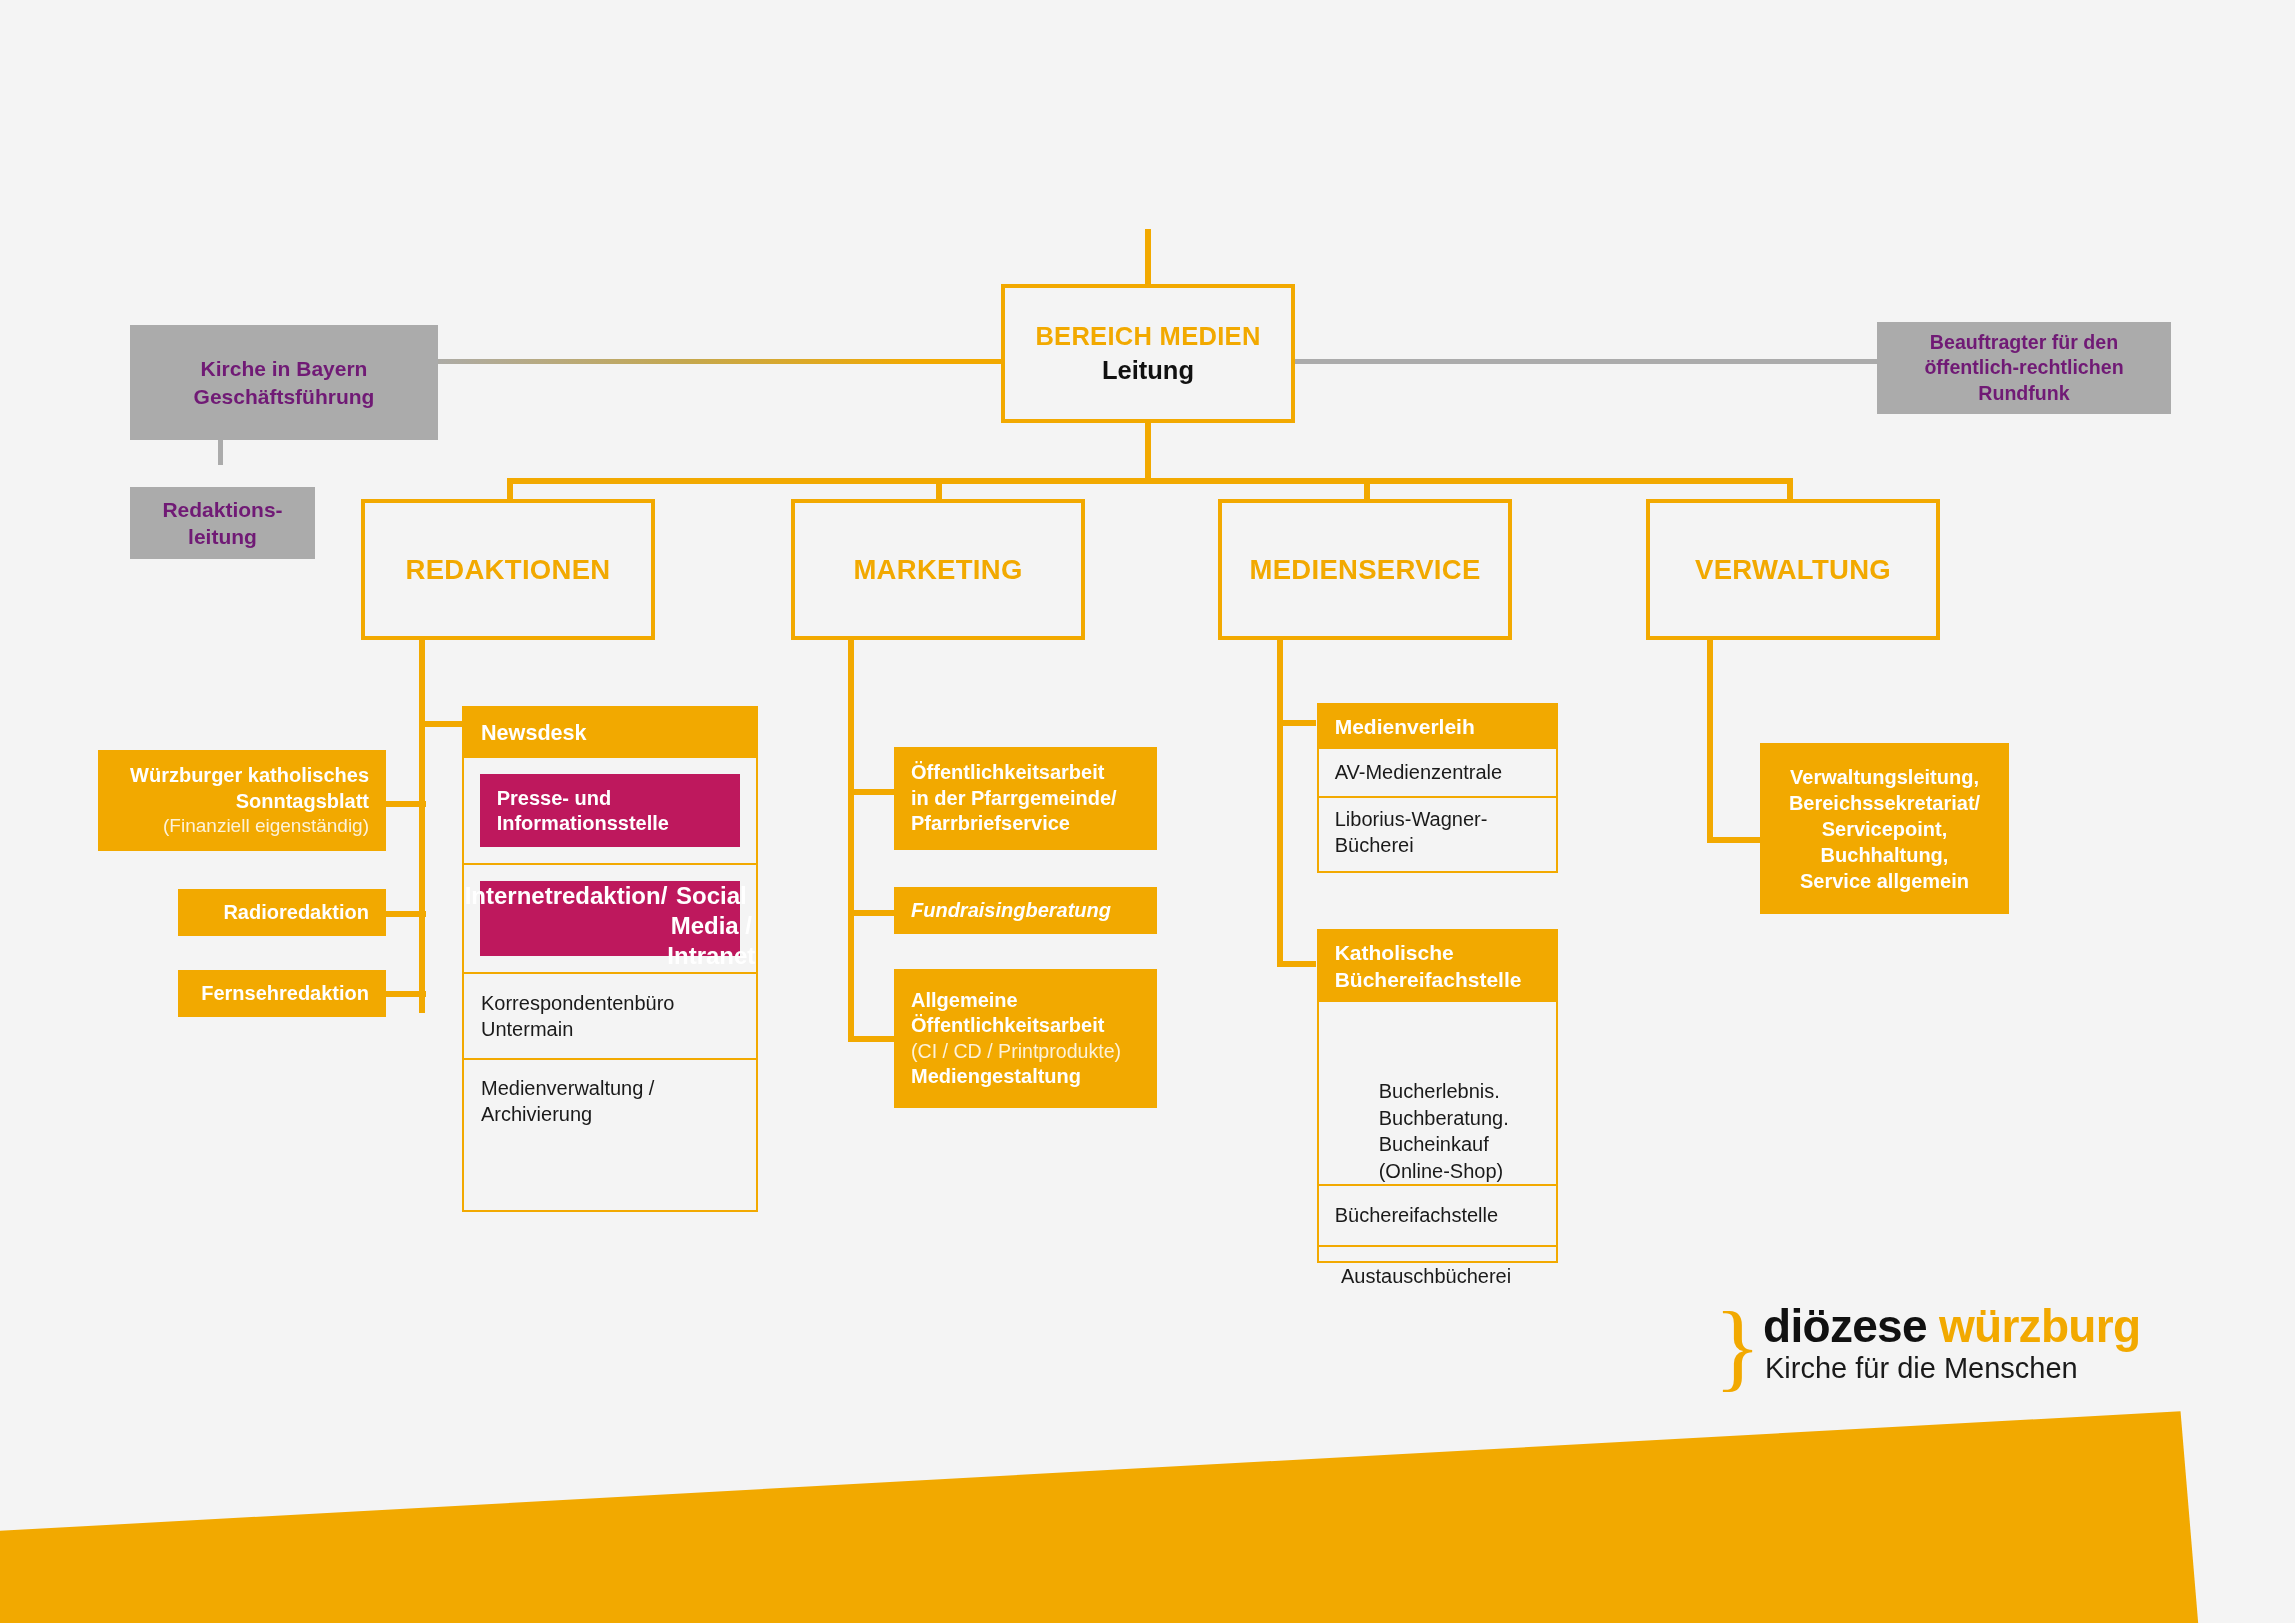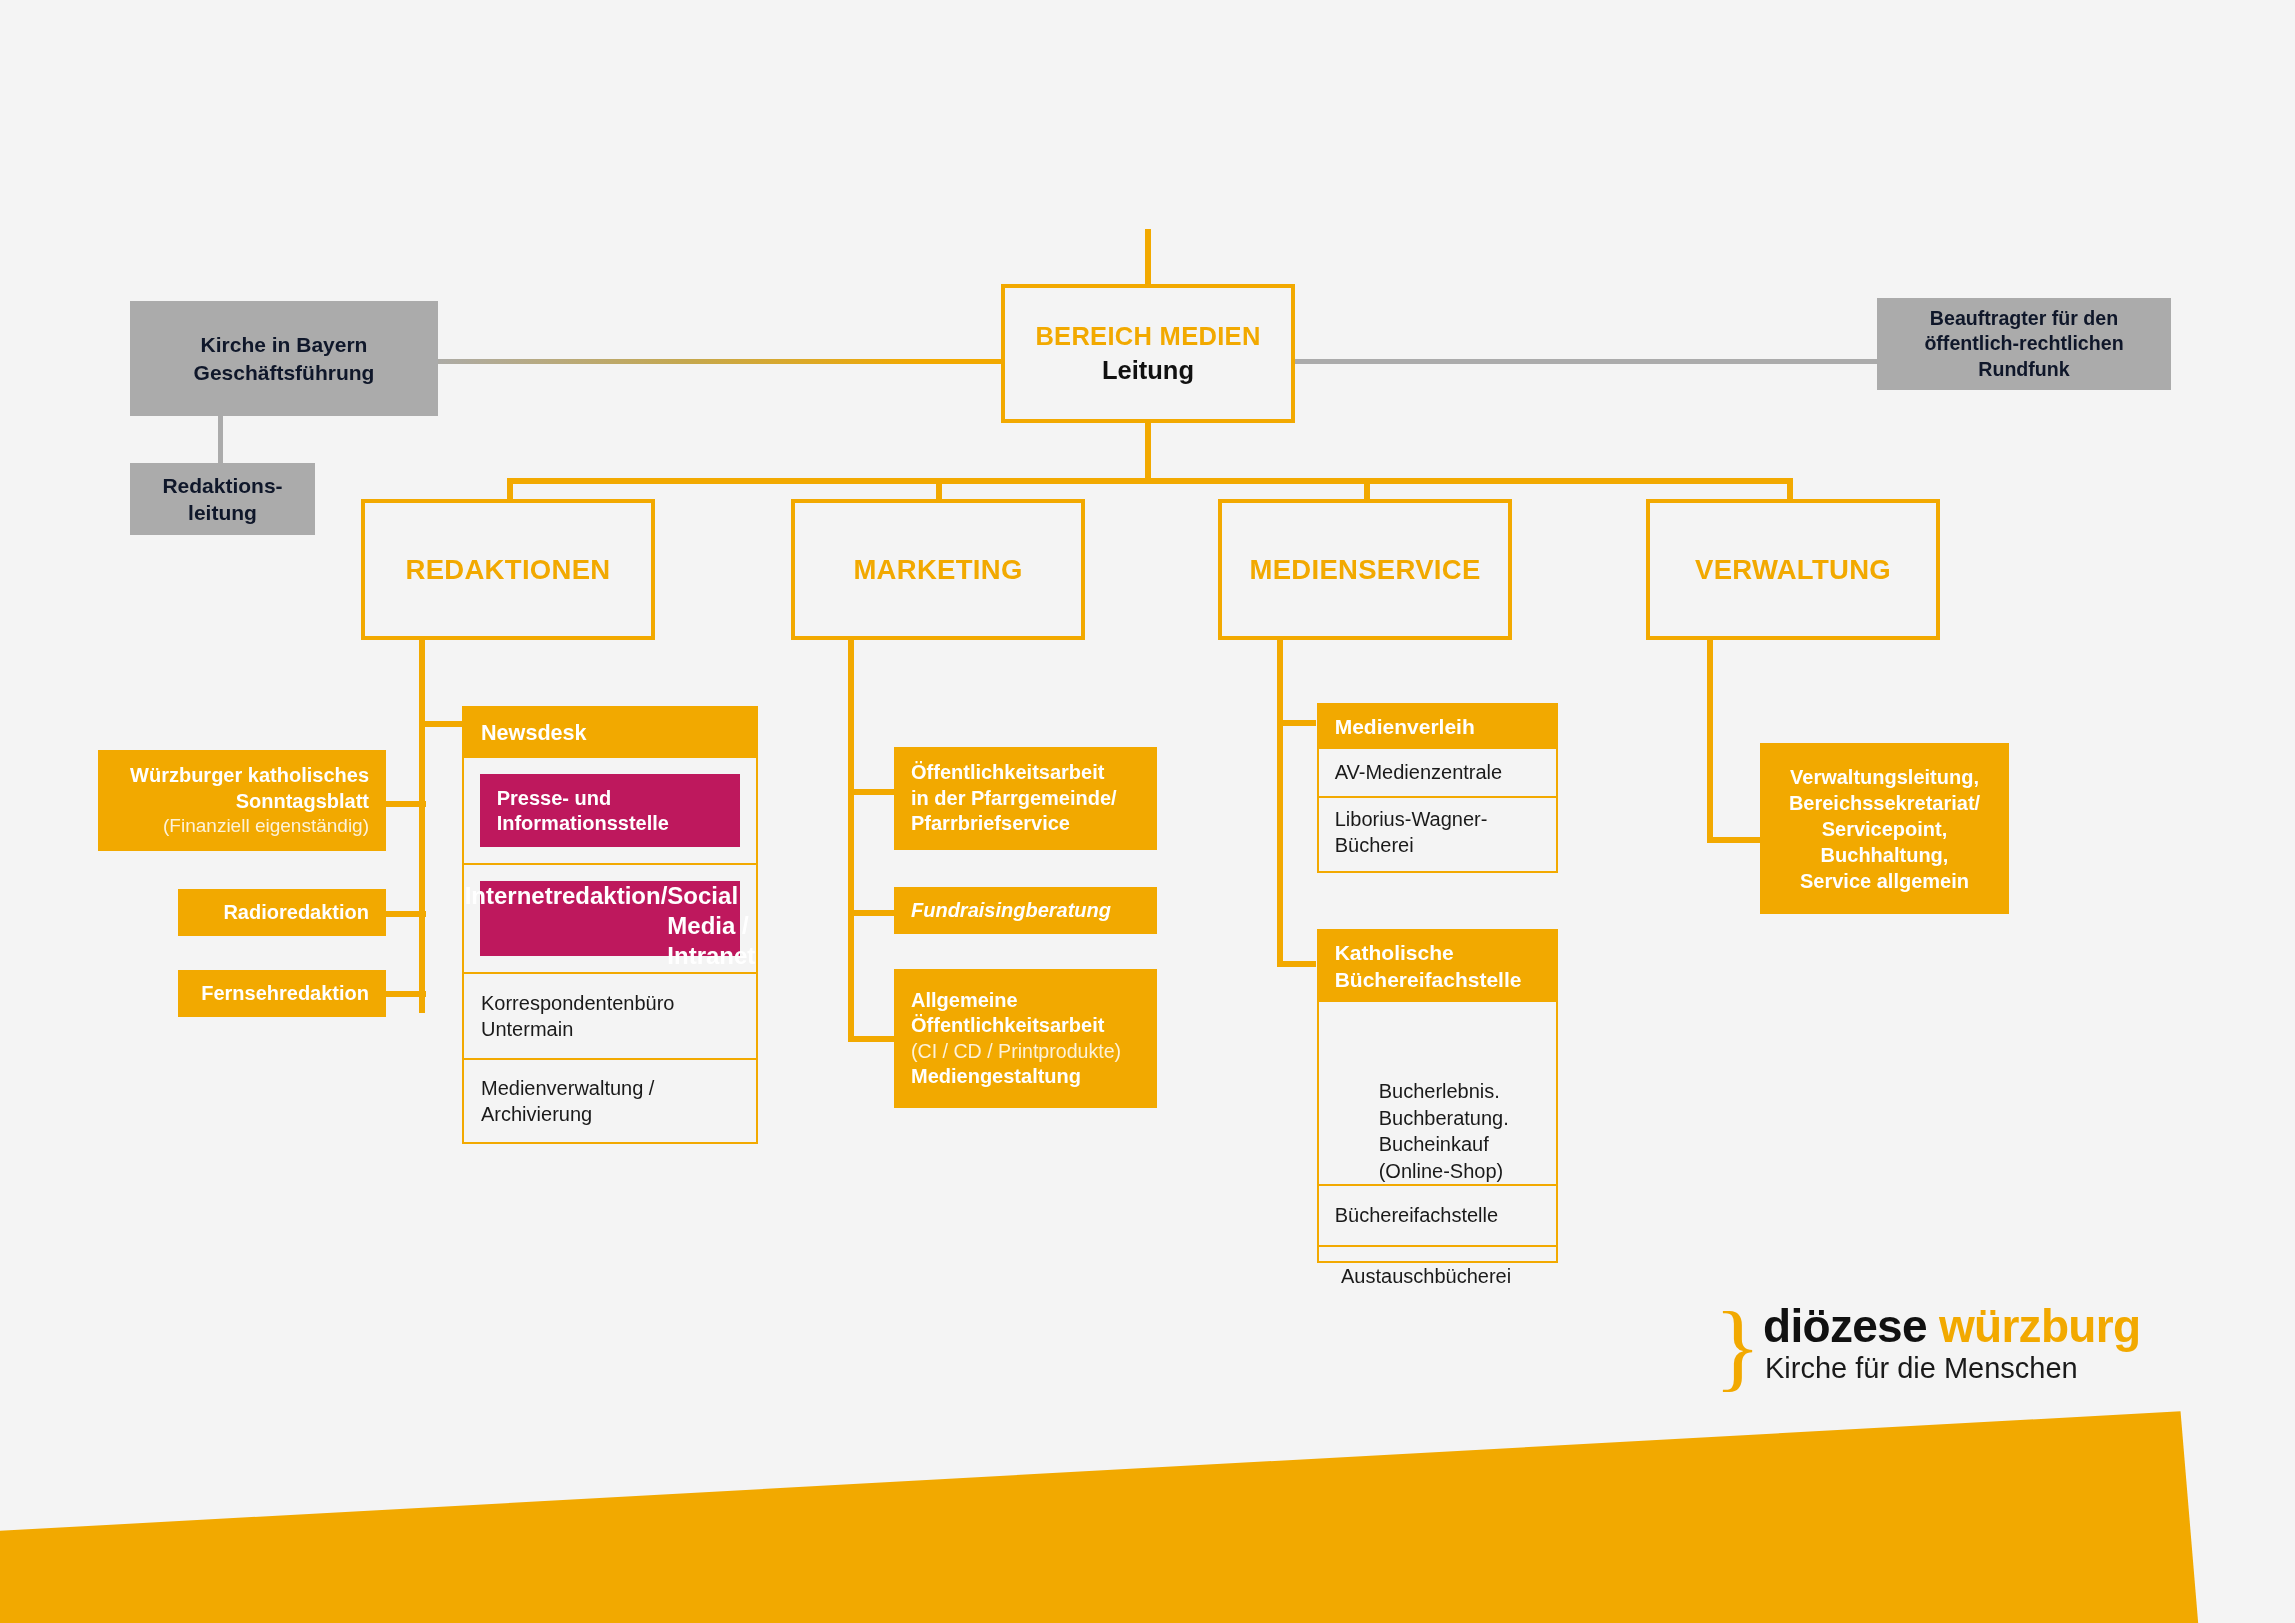--- a/index.html
+++ b/index.html
@@ -16,22 +16,22 @@
   .solid{
     background:#F2A900;color:#FFFFFF;
     font-weight:700;
     display:flex;align-items:center;
   }
   .outline{
     background:#F4F4F4;border:4.6px solid #F2A900;
     display:flex;align-items:center;justify-content:center;
   }
   .gray{
-    background:#ABABAB;color:#0f172a;font-weight:700;
-    display:flex;align-items:center;justify-content:center;text-align:center;
+    background:#ABABAB;color:#701a75;font-weight:700;
+    display:flex;align-items:center;justify-content:center;text-align:center;margin-top:24px;
   }
   .line{position:absolute;background:#F2A900;}
   .gline{position:absolute;background:#ABABAB;}
   .grad{position:absolute;background:linear-gradient(to right,#ABABAB 0%,#C4A74E 45%,#F2A900 85%);}
   .ctr{justify-content:center;text-align:center;}
   .lft{justify-content:flex-start;text-align:left;}
   .rgt{justify-content:flex-end;text-align:right;}
   .colhead{color:#F2A900;font-weight:700;letter-spacing:0.3px;}
   .pad{padding:0 17px;}
   .thin{font-weight:400;color:#FFFFFF;opacity:.85;}
@@ -130,21 +130,21 @@
   </div>
 
   <div class="box solid rgt pad" style="left:178px;top:889px;width:208px;height:47px;justify-content:flex-end;font-size:20px;">
     <span>Radioredaktion</span>
   </div>
 
   <div class="box solid rgt pad" style="left:178px;top:970px;width:208px;height:47px;justify-content:flex-end;font-size:20px;">
     <span>Fernsehredaktion</span>
   </div>
 
-  <div class="panel" style="left:462px;top:706px;width:296px;height:438px;">
+  <div class="panel" style="left:462px;top:706px;width:296px;height:506px;text-align:center;">
     <div class="panel-head" style="height:50px;padding-left:17px;font-size:21.6px;">Newsdesk</div>
 
     <div class="panel-row first" style="height:105px;padding:0 15.7px;">
       <div class="inner-solid" style="width:100%;height:73px;padding:0 17px;flex-direction:column;align-items:flex-start;justify-content:center;font-size:20px;line-height:1.25;">
         <div>Presse- und</div>
         <div>Informationsstelle</div>
       </div>
     </div>
 
     <div class="panel-row" style="height:107px;padding:0 15.7px;">

